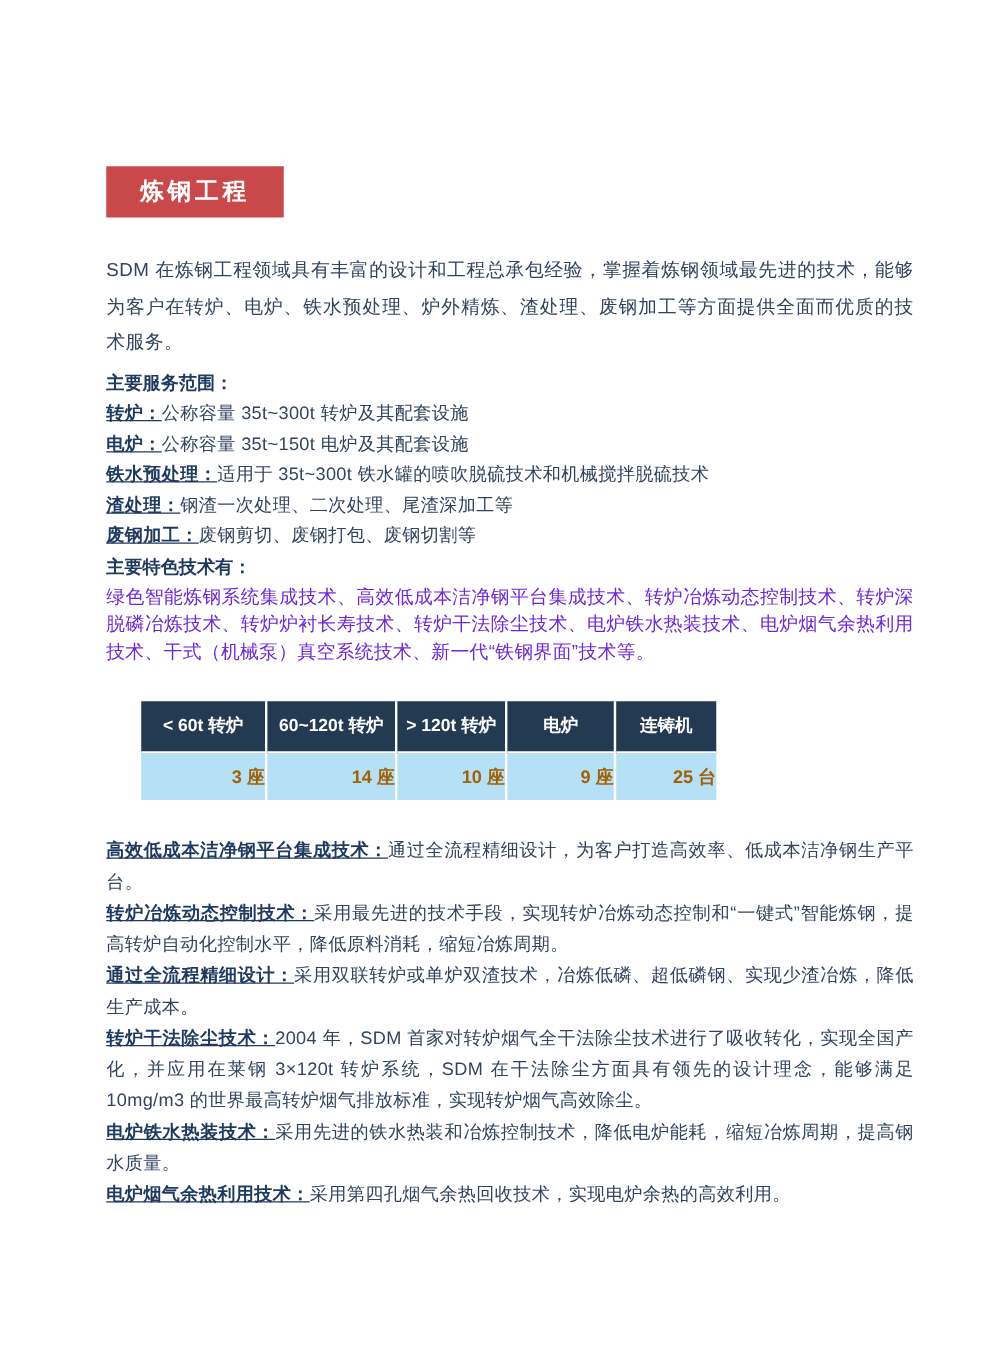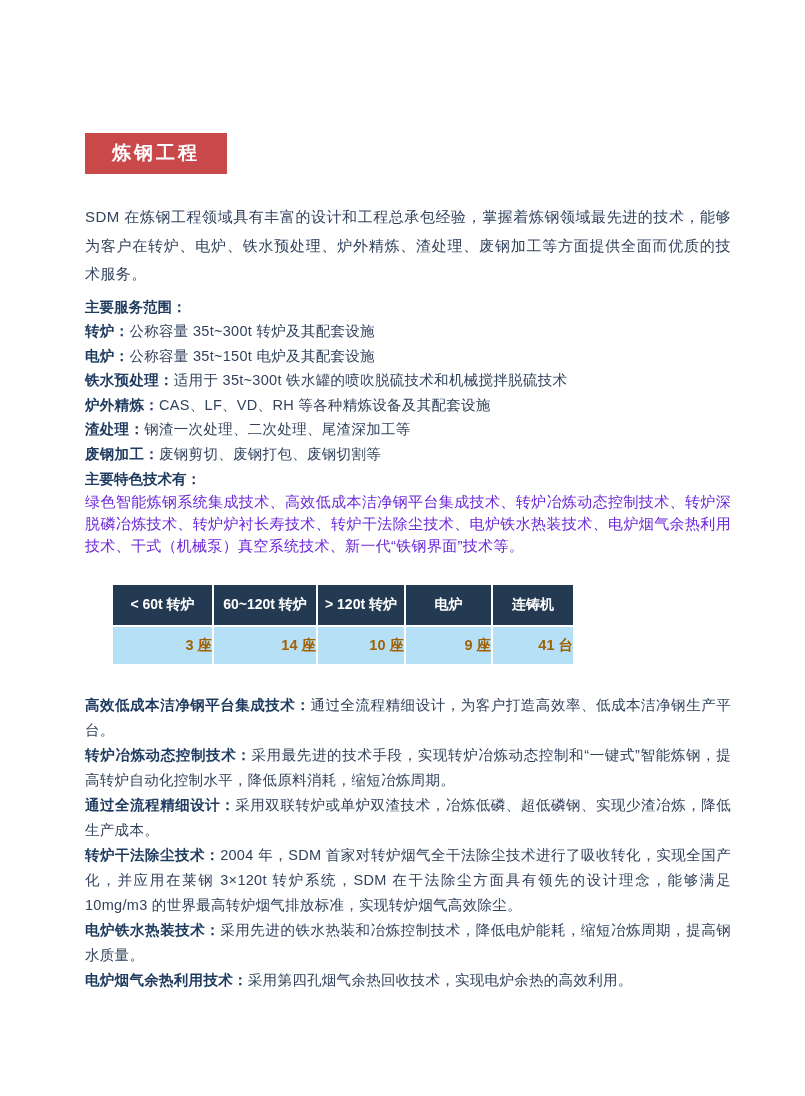--- a/index.html
+++ b/index.html
@@ -35,21 +35,21 @@
     text-align: justify;
     letter-spacing: 0.4px;
   }
   .lines { margin-top: 6px; }
   .line {
     font-size: 14.5px;
     line-height: 24.6px;
     color: #32435e;
     letter-spacing: 0.3px;
   }
-  .lead { font-weight: bold; color: #1e3a5f; }
+  .lead { font-weight: bold; color: #1e3a5f; text-decoration: underline; }
   .heading {
     font-weight: bold;
     color: #1e3a5f;
     font-size: 14.5px;
     line-height: 24.6px;
   }
   .feature-summary {
     font-size: 15px;
     line-height: 22px;
     color: #6d28d9;
@@ -106,21 +106,20 @@
     <div class="badge">炼钢工程</div>
 
     <p class="intro">SDM 在炼钢工程领域具有丰富的设计和工程总承包经验，掌握着炼钢领域最先进的技术，能够为客户在转炉、电炉、铁水预处理、炉外精炼、渣处理、废钢加工等方面提供全面而优质的技术服务。</p>
 
     <div class="lines">
       <div class="heading">主要服务范围：</div>
 
       <div class="line"><span class="lead">转炉：</span><span>公称容量 35t~300t 转炉及其配套设施</span></div>
       <div class="line"><span class="lead">电炉：</span><span>公称容量 35t~150t 电炉及其配套设施</span></div>
       <div class="line"><span class="lead">铁水预处理：</span><span>适用于 35t~300t 铁水罐的喷吹脱硫技术和机械搅拌脱硫技术</span></div>
-      <div class="line"><span class="lead">炉外精炼：</span><span>CAS、LF、VD、RH 等各种精炼设备及其配套设施</span></div>
       <div class="line"><span class="lead">渣处理：</span><span>钢渣一次处理、二次处理、尾渣深加工等</span></div>
       <div class="line"><span class="lead">废钢加工：</span><span>废钢剪切、废钢打包、废钢切割等</span></div>
 
       <div class="heading">主要特色技术有：</div>
       <div class="feature-summary">绿色智能炼钢系统集成技术、高效低成本洁净钢平台集成技术、转炉冶炼动态控制技术、转炉深脱磷冶炼技术、转炉炉衬长寿技术、转炉干法除尘技术、电炉铁水热装技术、电炉烟气余热利用技术、干式（机械泵）真空系统技术、新一代“铁钢界面”技术等。</div>
     </div>
 
     <table class="cap-table">
       <colgroup>
         <col style="width:101px">
@@ -137,21 +136,21 @@
           <th>电炉</th>
           <th>连铸机</th>
         </tr>
       </thead>
       <tbody>
         <tr>
           <td>3 座</td>
           <td>14 座</td>
           <td>10 座</td>
           <td>9 座</td>
-          <td>41 台</td>
+          <td>25 台</td>
         </tr>
       </tbody>
     </table>
 
     <div class="tech-block">
       <p class="tech"><span class="lead">高效低成本洁净钢平台集成技术：</span><span>通过全流程精细设计，为客户打造高效率、低成本洁净钢生产平台。</span></p>
       <p class="tech"><span class="lead">转炉冶炼动态控制技术：</span><span>采用最先进的技术手段，实现转炉冶炼动态控制和“一键式”智能炼钢，提高转炉自动化控制水平，降低原料消耗，缩短冶炼周期。</span></p>
       <p class="tech"><span class="lead">通过全流程精细设计：</span><span>采用双联转炉或单炉双渣技术，冶炼低磷、超低磷钢、实现少渣冶炼，降低生产成本。</span></p>
       <p class="tech"><span class="lead">转炉干法除尘技术：</span><span>2004 年，SDM 首家对转炉烟气全干法除尘技术进行了吸收转化，实现全国产化，并应用在莱钢 3×120t 转炉系统，SDM 在干法除尘方面具有领先的设计理念，能够满足 10mg/m3 的世界最高转炉烟气排放标准，实现转炉烟气高效除尘。</span></p>
       <p class="tech"><span class="lead">电炉铁水热装技术：</span><span>采用先进的铁水热装和冶炼控制技术，降低电炉能耗，缩短冶炼周期，提高钢水质量。</span></p>

